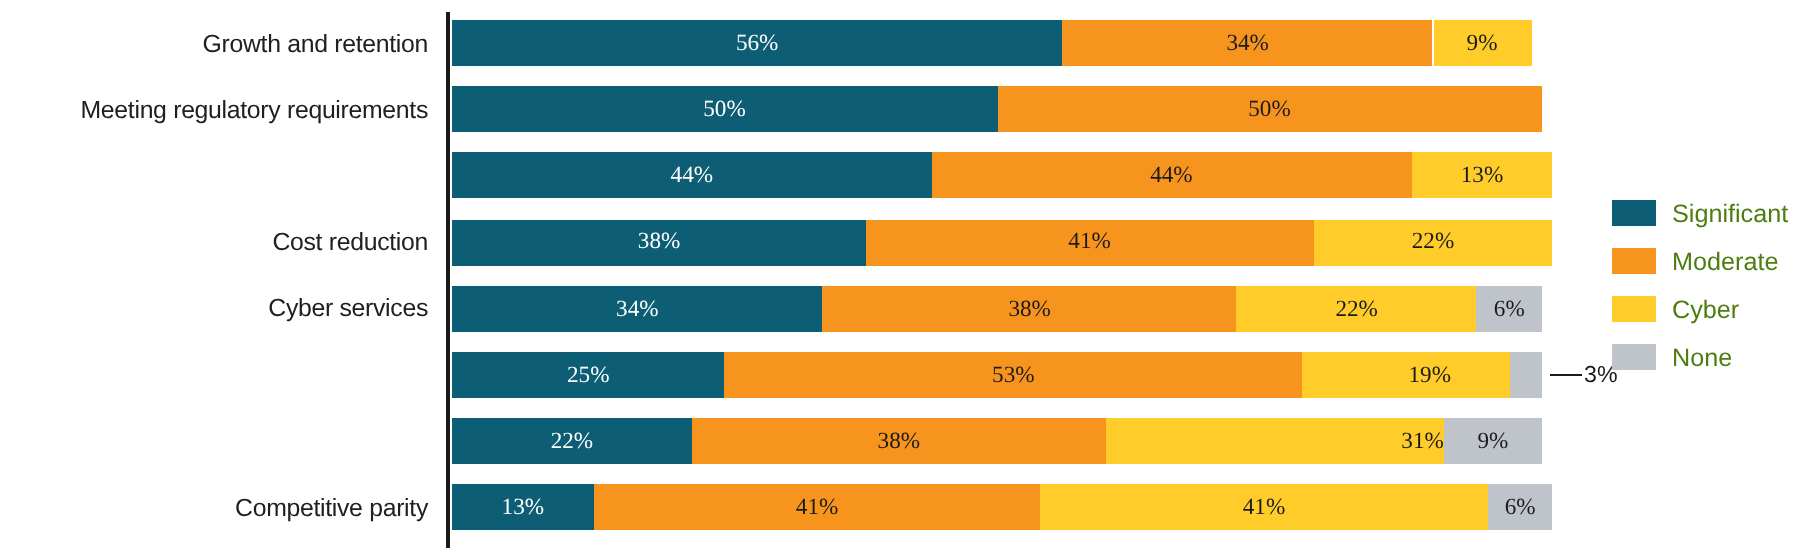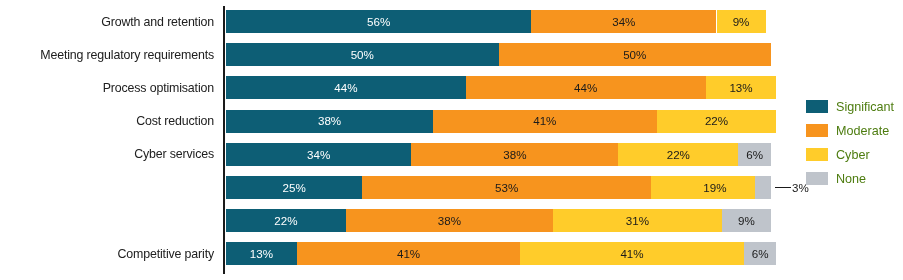--- a/index.html
+++ b/index.html
@@ -20,21 +20,21 @@
   .row-label{
     position:absolute;left:0;top:50%;transform:translateY(-50%);
     width:214px;text-align:right;
     font-size:12.4px;color:#202020;letter-spacing:-0.15px;
     white-space:nowrap;
   }
   .bar{position:absolute;left:226px;top:0;height:23px;}
   .seg{
     position:absolute;top:0;height:23px;
     display:flex;align-items:center;justify-content:center;
-    font-size:11.6px;line-height:1;overflow:visible;
+    font-size:11.6px;line-height:1;overflow:visible;font-family:Liberation Serif, serif;
   }
   .seg.significant{background:#0D5E75;color:#ffffff;}
   .seg.moderate{background:#F7941E;color:#1b1b1b;}
   .seg.small{background:#FFCC2A;color:#1b1b1b;}
   .seg.none{background:#BFC4CB;color:#1b1b1b;}
   .seg .seg-val{pointer-events:none;}
 
   
   .callout{
     position:absolute;top:0;height:23px;display:flex;align-items:center;
@@ -81,21 +81,20 @@
         <div class="bar" style="width: 545px;">
           <div class="seg significant" style="left: 0px; width: 272.5px;">
             <span class="seg-val">50%</span>
           </div>
           <div class="seg moderate" style="left: 272.5px; width: 272.5px;">
             <span class="seg-val">50%</span>
           </div>
         </div>
       </div>
       <div class="row" style="top: 76.4px;">
-        <div class="row-label">Process optimisation</div>
         <div class="bar" style="width: 545px;">
           <div class="seg significant" style="left: 0px; width: 239.8px;">
             <span class="seg-val">44%</span>
           </div>
           <div class="seg moderate" style="left: 239.8px; width: 239.8px;">
             <span class="seg-val">44%</span>
           </div>
           <div class="seg small" style="left: 479.6px; width: 70.85px;">
             <span class="seg-val">13%</span>
           </div>
@@ -151,21 +150,21 @@
         </div>
       </div>
       <div class="row" style="top: 209.2px;">
         <div class="bar" style="width: 545px;">
           <div class="seg significant" style="left: 0px; width: 119.9px;">
             <span class="seg-val">22%</span>
           </div>
           <div class="seg moderate" style="left: 119.9px; width: 207.1px;">
             <span class="seg-val">38%</span>
           </div>
-          <div class="seg small" style="left: 327px; width: 168.95px;">
+          <div class="seg small" style="left: 327px; width: 168.95px; justify-content: flex-end;">
             <span class="seg-val">31%</span>
           </div>
           <div class="seg none" style="left: 495.95px; width: 49.05px;">
             <span class="seg-val">9%</span>
           </div>
         </div>
       </div>
       <div class="row" style="top: 242.4px;">
         <div class="row-label">Competitive parity</div>
         <div class="bar" style="width: 545px;">

